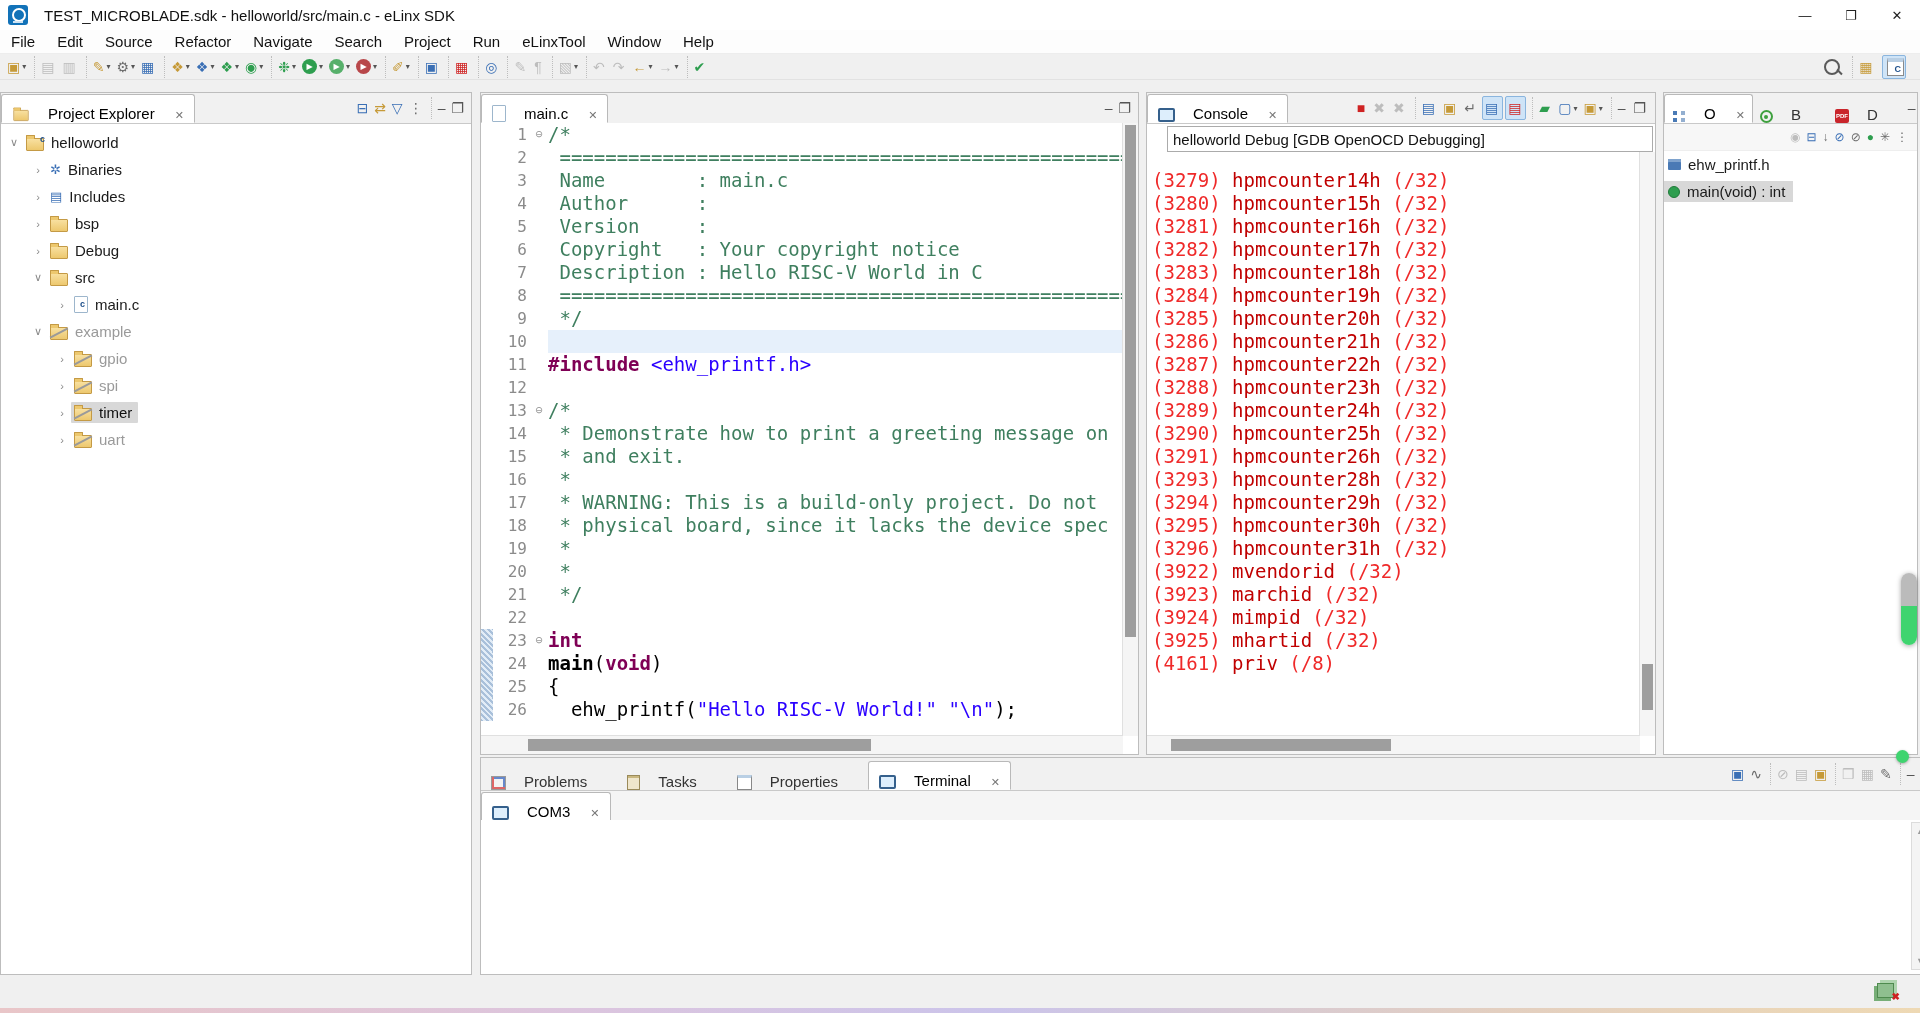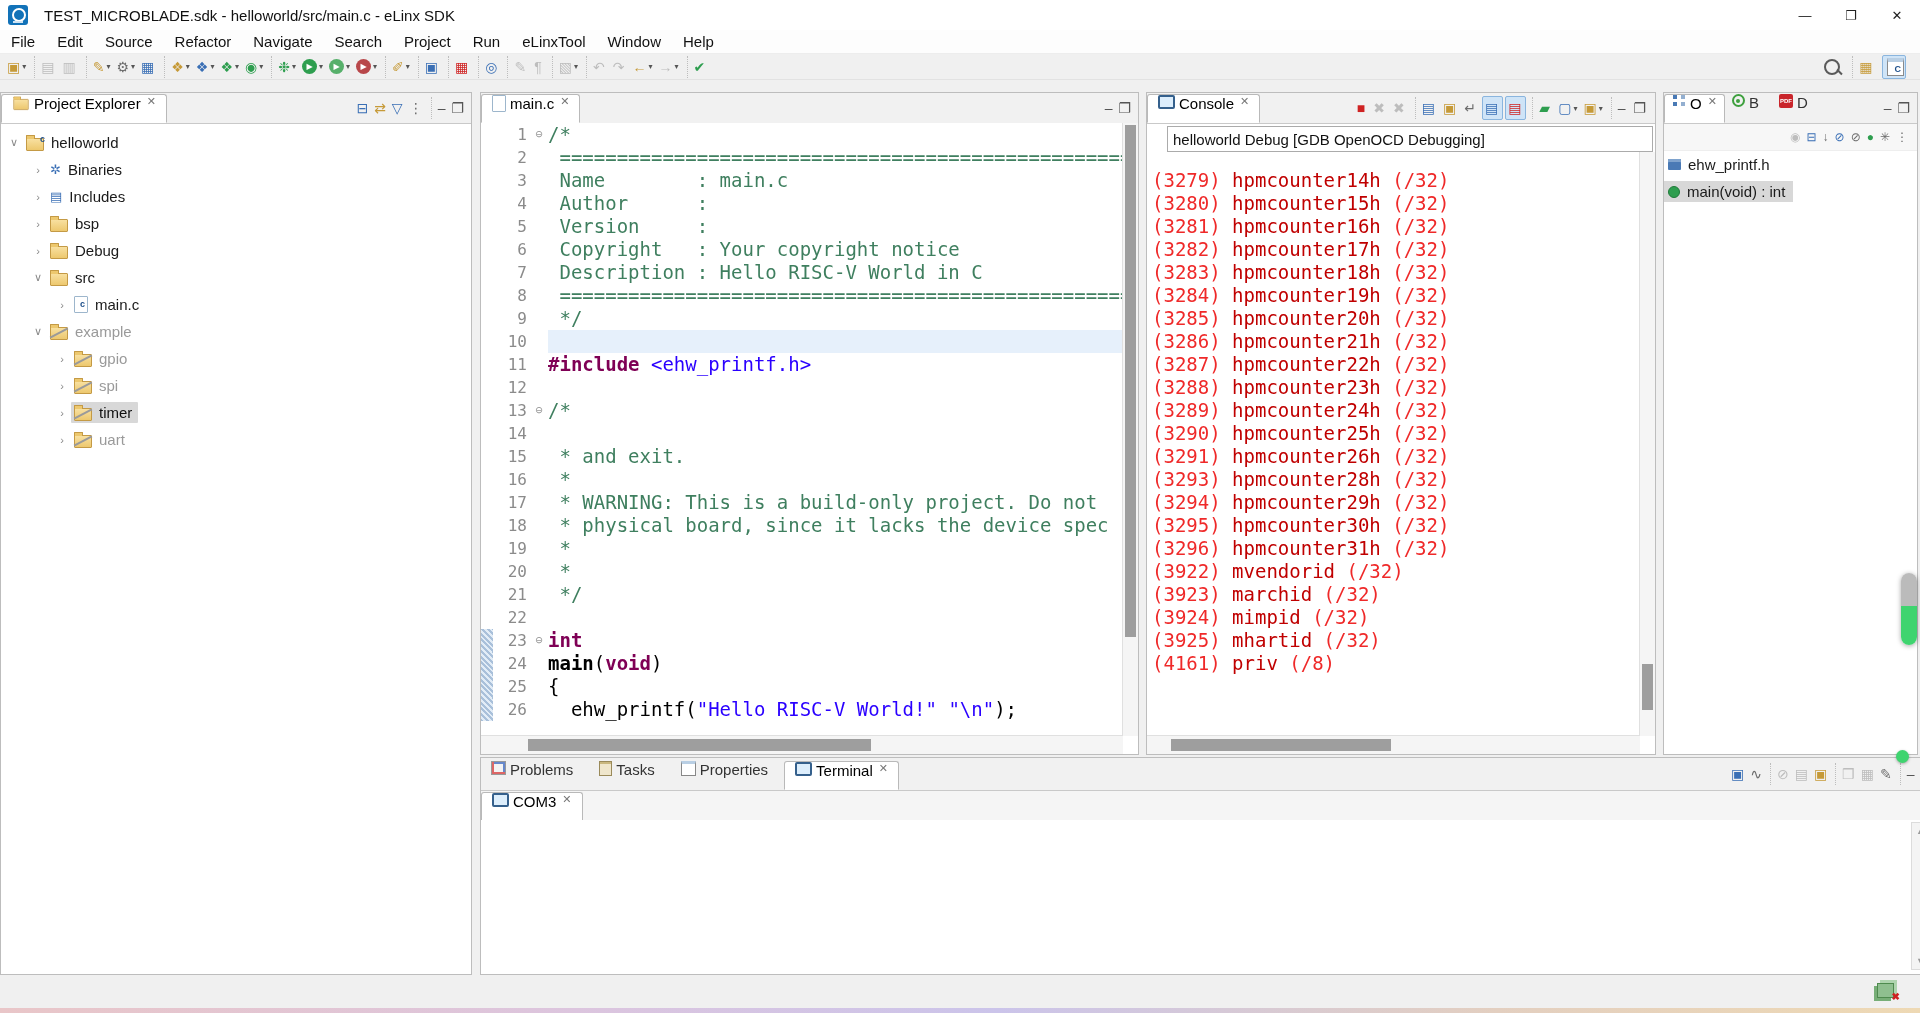--- a/index.html
+++ b/index.html
@@ -32,21 +32,21 @@
   .tbi.on{background:#cfe4f7;border:1px solid #8ab5de;border-radius:2px;}
   .search-glyph{width:12px;height:12px;border:2px solid #5a5a5a;border-radius:50%;position:relative;margin-right:4px;}
   .search-glyph::after{content:"";position:absolute;left:10px;top:10px;width:7px;height:2px;background:#5a5a5a;transform:rotate(45deg);}
   .persp{display:flex;align-items:center;height:22px;padding:0 4px;margin-left:6px;}
   .persp .pbox{width:15px;height:13px;border:1px solid #8a8a8a;background:#fff;border-top:4px solid #b9cfe4;}
   .persp.active{background:#cfe4f7;border:1px solid #8ab5de;border-radius:2px;}
   .persp .pbadge{font-size:9px;color:#1d4f8b;margin-left:-9px;margin-top:4px;font-weight:bold;}
   
   .panel{position:absolute;background:#fff;border:1px solid #bdbdbd;box-sizing:border-box;}
   .tabstrip{height:30px;background:#f1f1f1;border-bottom:1px solid #c9c9c9;display:flex;align-items:flex-end;}
-  .tab{display:flex;align-items:flex-start;gap:4px;height:29px;padding:0 10px;font-size:15px;color:#333;box-sizing:border-box;}
+  .tab{display:flex;align-items:flex-end;gap:18px;height:29px;padding:0 10px;font-size:15px;color:#333;box-sizing:border-box;}
   .tab.active{background:#fff;border:1px solid #b9b9b9;border-bottom:1px solid #fff;border-radius:3px 3px 0 0;color:#000;}
   .tab .close{font-size:11px;color:#777;margin-left:2px;}
   .strip-icons{margin-left:auto;display:flex;align-items:center;padding-right:4px;align-self:center;}
   
   
   #explorer{left:0;top:92px;width:472px;height:883px;}
   #tree{padding-top:5px;}
   .trow{height:27px;display:flex;align-items:center;font-size:15px;}
   .texp{width:18px;text-align:center;color:#8a8a8a;font-size:11px;flex:none;}
   .tbox{display:inline-flex;align-items:center;gap:7px;padding:2px 6px 2px 3px;border-radius:1px;}
@@ -509,20 +509,21 @@
         <div class="cl">
         <span class="ann"></span>
         <span class="lno">13</span>
         <span class="fold">⊖</span>
         <span class="ctext"><span class="seg cm">/*</span></span>
       </div>
         <div class="cl">
         <span class="ann"></span>
         <span class="lno">14</span>
         <span class="fold"></span>
+        <span class="ctext"><span class="seg cm"> * Demonstrate how to print a greeting message on</span></span>
       </div>
         <div class="cl">
         <span class="ann"></span>
         <span class="lno">15</span>
         <span class="fold"></span>
         <span class="ctext"><span class="seg cm"> * and exit.</span></span>
       </div>
         <div class="cl">
         <span class="ann"></span>
         <span class="lno">16</span>

